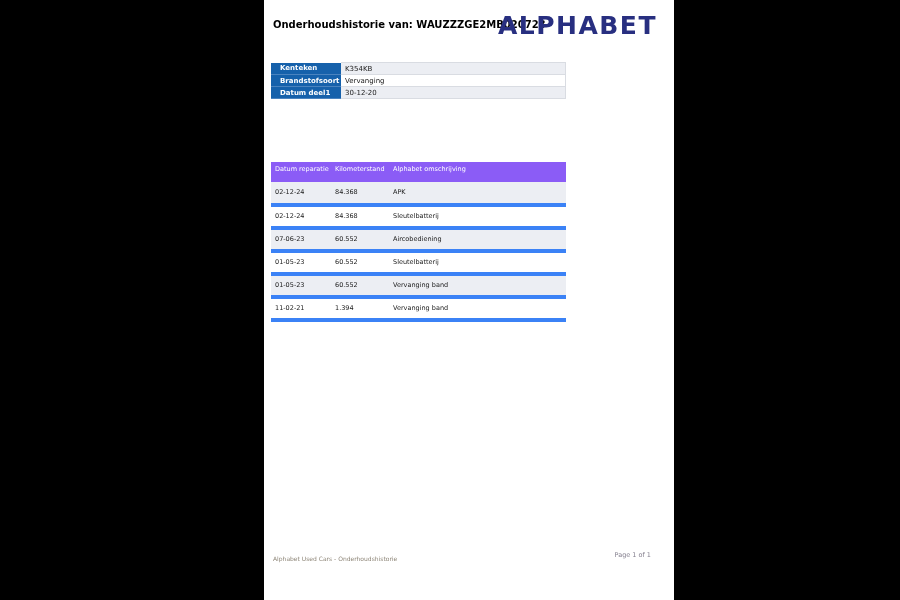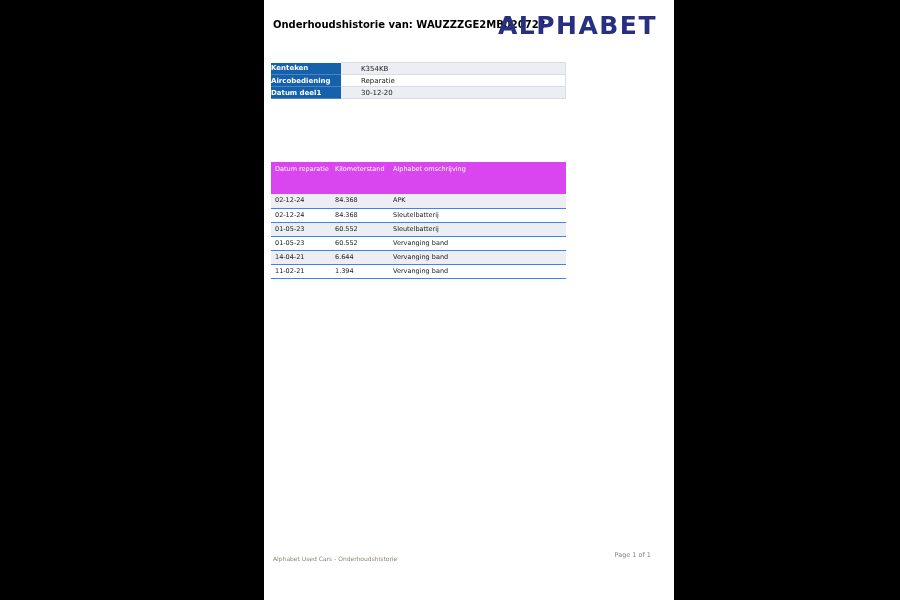--- a/index.html
+++ b/index.html
@@ -46,62 +46,62 @@
     line-height: 8px;
     vertical-align: middle;
     white-space: nowrap;
     overflow: hidden;
   }
   .info-table td.lbl {
     width: 70px;
     background: #1661ab;
     color: #fff;
     font-weight: bold;
-    padding-left: 0;
+    padding-left: 9px;
     border-bottom: 1px solid #4a83bf;
   }
   .info-table td.val {
-    padding-left: 20px;
+    padding-left: 4px;
     color: #1a1a1a;
     border-bottom: 1px solid #d9dce2;
     border-top: 1px solid #d9dce2;
     border-right: 1px solid #d9dce2;
   }
   .info-table tr:nth-child(odd) td.val { background: #eceef3; }
   .info-table tr:nth-child(even) td.val { background: #ffffff; }
 
   
   .repair-table {
     position: absolute;
     left: 7px; top: 162px;
     width: 295px;
   }
   .repair-table th {
-    height: 32px;
-    background: #d946ef;
+    height: 20px;
+    background: #8b5cf6;
     color: #fff;
     font-size: 6.5px;
     font-weight: normal;
     text-align: left;
     vertical-align: top;
     padding: 3px 0 0 4px;
     white-space: nowrap;
   }
   .repair-table th.c1 { width: 60px; }
   .repair-table th.c2 { width: 58px; margin-top: 46px; }
   .repair-table td {
-    height: 14px;
+    height: 23px;
     font-size: 6.5px;
     line-height: 7px;
     color: #1a1a1a;
     padding-left: 4px;
     vertical-align: middle;
     white-space: nowrap;
     overflow: hidden;
-    border-bottom: 1px solid #3b82f6;
+    border-bottom: 4px solid #3b82f6;
   }
   .repair-table tbody tr:nth-child(odd) td { background: #eceef3; }
   .repair-table tbody tr:nth-child(even) td { background: #ffffff; }
 
   .footer-left {
     position: absolute;
     left: 9px; top: 555px;
     font-size: 6px;
     color: #8e8678;
     white-space: nowrap;
@@ -122,22 +122,22 @@
   <div class="doc-title">Onderhoudshistorie van: WAUZZZGE2MB020728</div>
   <div class="logo">ALPHABET</div>
 
   <table class="info-table">
     <tbody>
       <tr>
         <td class="lbl">Kenteken</td>
         <td class="val">K354KB</td>
       </tr>
       <tr>
-        <td class="lbl">Aircobediening</td>
-        <td class="val">Reparatie</td>
+        <td class="lbl">Brandstofsoort</td>
+        <td class="val">Vervanging</td>
       </tr>
       <tr>
         <td class="lbl">Datum deel1</td>
         <td class="val">30-12-20</td>
       </tr>
     </tbody>
   </table>
 
   <table class="repair-table">
     <thead>
@@ -152,32 +152,32 @@
         <td>02-12-24</td>
         <td>84.368</td>
         <td>APK</td>
       </tr>
       <tr>
         <td>02-12-24</td>
         <td>84.368</td>
         <td>Sleutelbatterij</td>
       </tr>
       <tr>
+        <td>07-06-23</td>
+        <td>60.552</td>
+        <td>Aircobediening</td>
+      </tr>
+      <tr>
         <td>01-05-23</td>
         <td>60.552</td>
         <td>Sleutelbatterij</td>
       </tr>
       <tr>
         <td>01-05-23</td>
         <td>60.552</td>
-        <td>Vervanging band</td>
-      </tr>
-      <tr>
-        <td>14-04-21</td>
-        <td>6.644</td>
         <td>Vervanging band</td>
       </tr>
       <tr>
         <td>11-02-21</td>
         <td>1.394</td>
         <td>Vervanging band</td>
       </tr>
     </tbody>
   </table>
 

